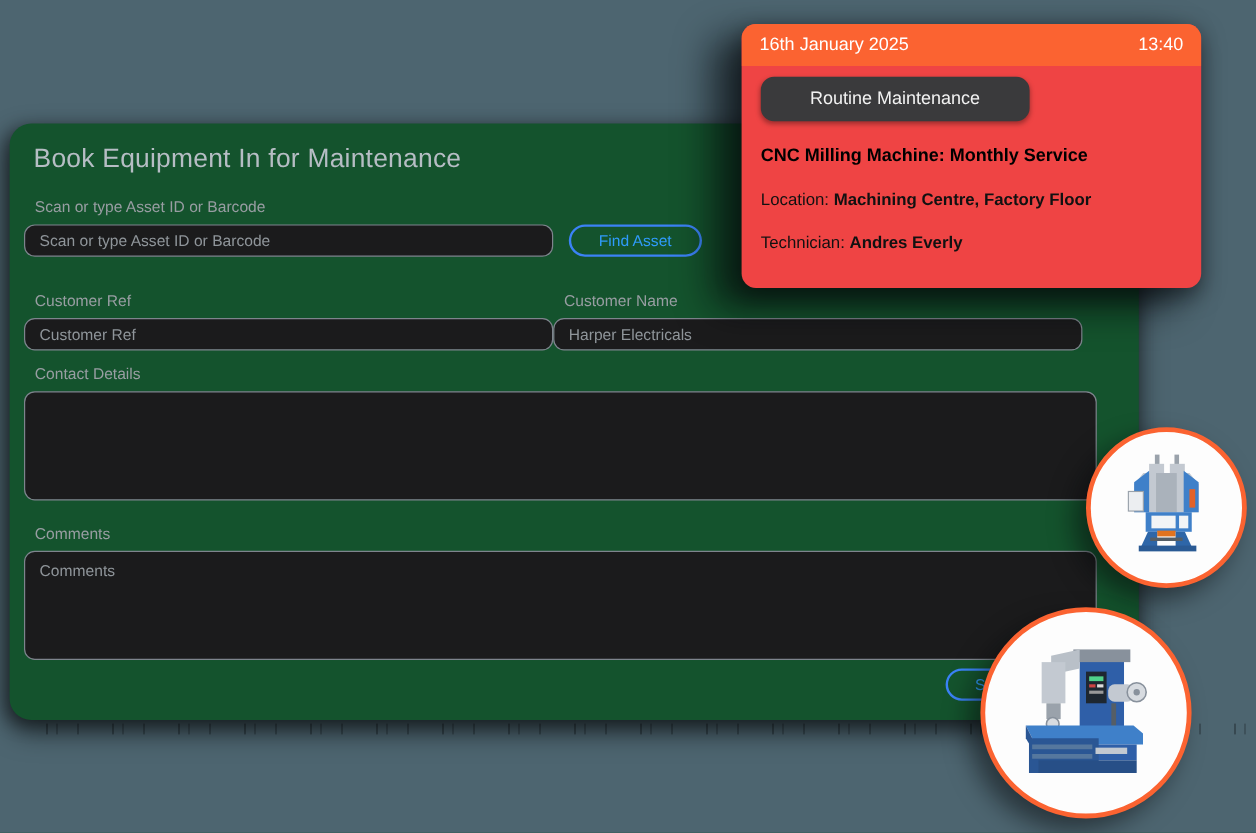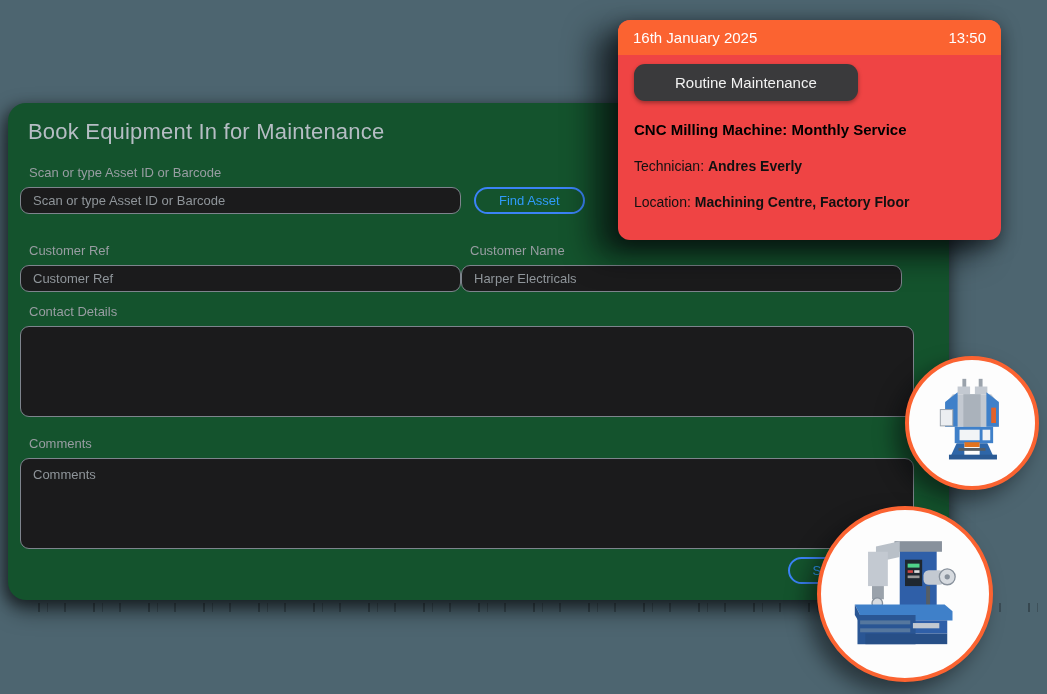--- a/index.html
+++ b/index.html
@@ -156,32 +156,32 @@
     </div>
 
     <div class="submit-wrap">
       <button class="pill-btn">Submit</button>
     </div>
   </div>
 
   <div class="card">
     <div class="card-header">
       <span>16th January 2025</span>
-      <span>13:50</span>
+      <span>13:40</span>
     </div>
     <div class="card-body">
       <span class="badge">Routine Maintenance</span>
       <div class="card-title">CNC Milling Machine: Monthly Service</div>
       <div class="card-line">
+        <span>Location:</span>
+        <b>Machining Centre, Factory Floor</b>
+      </div>
+      <div class="card-line">
         <span>Technician:</span>
         <b>Andres Everly</b>
-      </div>
-      <div class="card-line">
-        <span>Location:</span>
-        <b>Machining Centre, Factory Floor</b>
       </div>
     </div>
   </div>
 
   <div class="photo-circle circle-press">
     <svg width="96" height="104" viewBox="0 0 100 100">
       <rect x="40" y="4" width="4" height="14" fill="#9aa2ab"></rect>
       <rect x="57" y="4" width="4" height="14" fill="#9aa2ab"></rect>
       <rect x="35" y="12" width="13" height="8" fill="#c3c9d1"></rect>
       <rect x="53" y="12" width="13" height="8" fill="#c3c9d1"></rect>

